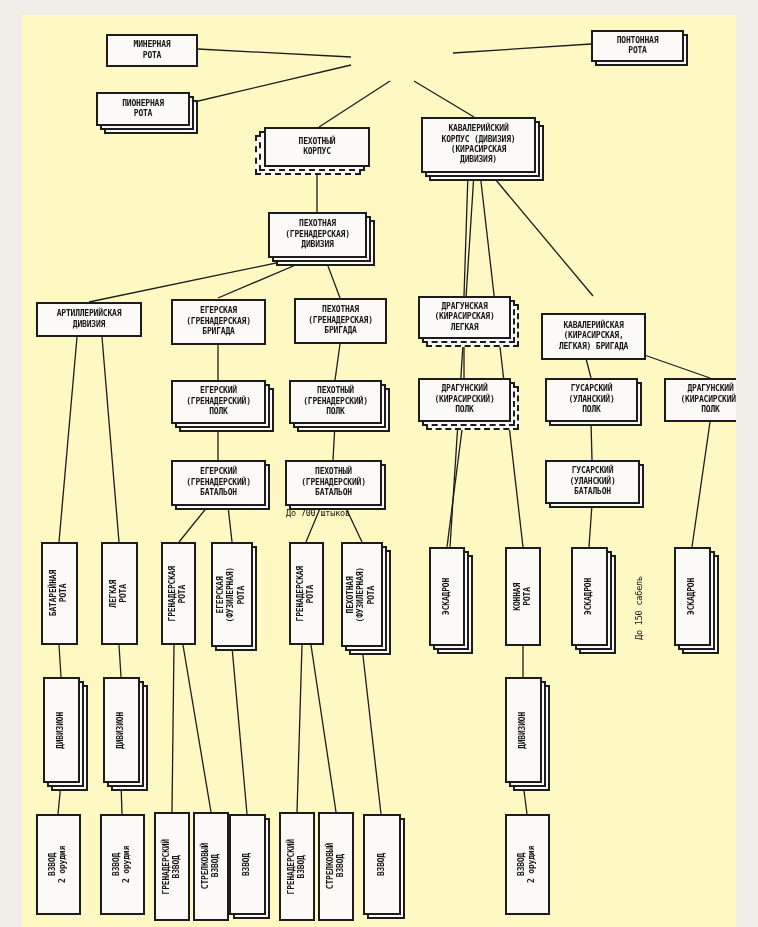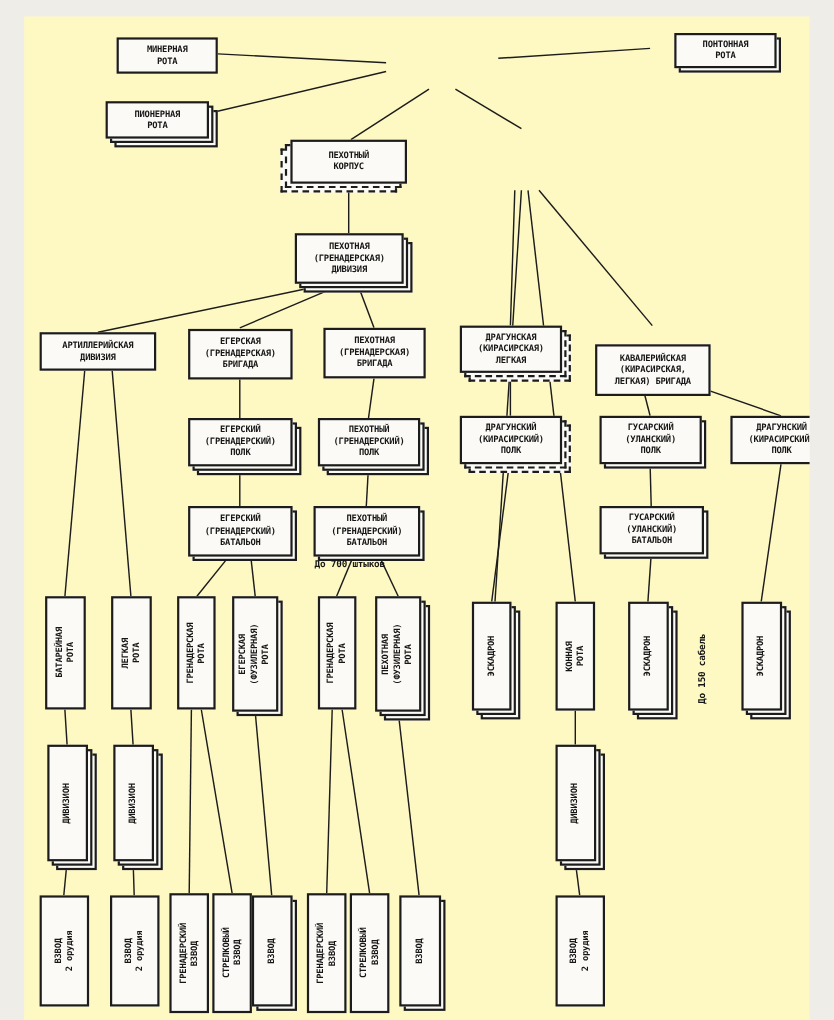--- a/index.html
+++ b/index.html
@@ -13,21 +13,21 @@
   .d2{transform:translate(8px,8px);}
   .l1{transform:translate(-5px,4px);}
   .l2{transform:translate(-9px,8px);}
   .dash{border-style:dashed;}
   .face{position:absolute;left:0;top:0;width:100%;height:100%;background:#fbfaf6;
         border:2px solid #1c1c1c;box-sizing:border-box;display:flex;
         align-items:center;justify-content:center;padding:1px;}
   .txt{font-size:8px;font-weight:bold;line-height:1.3;text-align:center;
        white-space:pre-line;letter-spacing:-0.2px;}
   .v .txt{writing-mode:vertical-rl;transform:rotate(180deg);}
-  .note{position:absolute;z-index:2;font-size:8.5px;font-weight:bold;
+  .note{position:absolute;z-index:2;font-size:8.5px;font-weight:normal;
         white-space:pre-line;letter-spacing:-0.2px;}
   .note.v{writing-mode:vertical-rl;transform:rotate(180deg);text-align:center;}
 </style>
 </head>
 <body>
 
 <div id="canvas">
 
   <svg id="edges" width="758" height="927">
     <g stroke="#1c1c1c" stroke-width="1.3" fill="none">
@@ -77,21 +77,21 @@
   </svg>
 
   <div class="node" style="left:84px;top:19px;width:92px;height:33px">
     <div class="face">
         <span class="txt">МИНЕРНАЯ
 РОТА</span>
       </div>
   </div>
 
 
-  <div class="node" style="left:591px;top:15px;width:93px;height:32px">
+  <div class="node" style="left:569px;top:15px;width:93px;height:32px">
     <i class="ly d1"></i>
     <div class="face">
         <span class="txt">ПОНТОННАЯ
 РОТА</span>
       </div>
   </div>
 
   <div class="node" style="left:74px;top:77px;width:94px;height:34px">
     <i class="ly d2"></i>
     <i class="ly d1"></i>
@@ -103,20 +103,30 @@
 
   <div class="node" style="left:242px;top:112px;width:106px;height:40px">
     <i class="ly l2 dash"></i>
     <i class="ly l1 dash"></i>
     <div class="face">
         <span class="txt">ПЕХОТНЫЙ
 КОРПУС</span>
       </div>
   </div>
 
+  <div class="node" style="left:399px;top:102px;width:115px;height:56px">
+    <i class="ly d2"></i>
+    <i class="ly d1"></i>
+    <div class="face">
+        <span class="txt">КАВАЛЕРИЙСКИЙ
+КОРПУС (ДИВИЗИЯ)
+(КИРАСИРСКАЯ
+ДИВИЗИЯ)</span>
+      </div>
+  </div>
 
   <div class="node" style="left:246px;top:197px;width:99px;height:46px">
     <i class="ly d2"></i>
     <i class="ly d1"></i>
     <div class="face">
         <span class="txt">ПЕХОТНАЯ
 (ГРЕНАДЕРСКАЯ)
 ДИВИЗИЯ</span>
       </div>
   </div>

